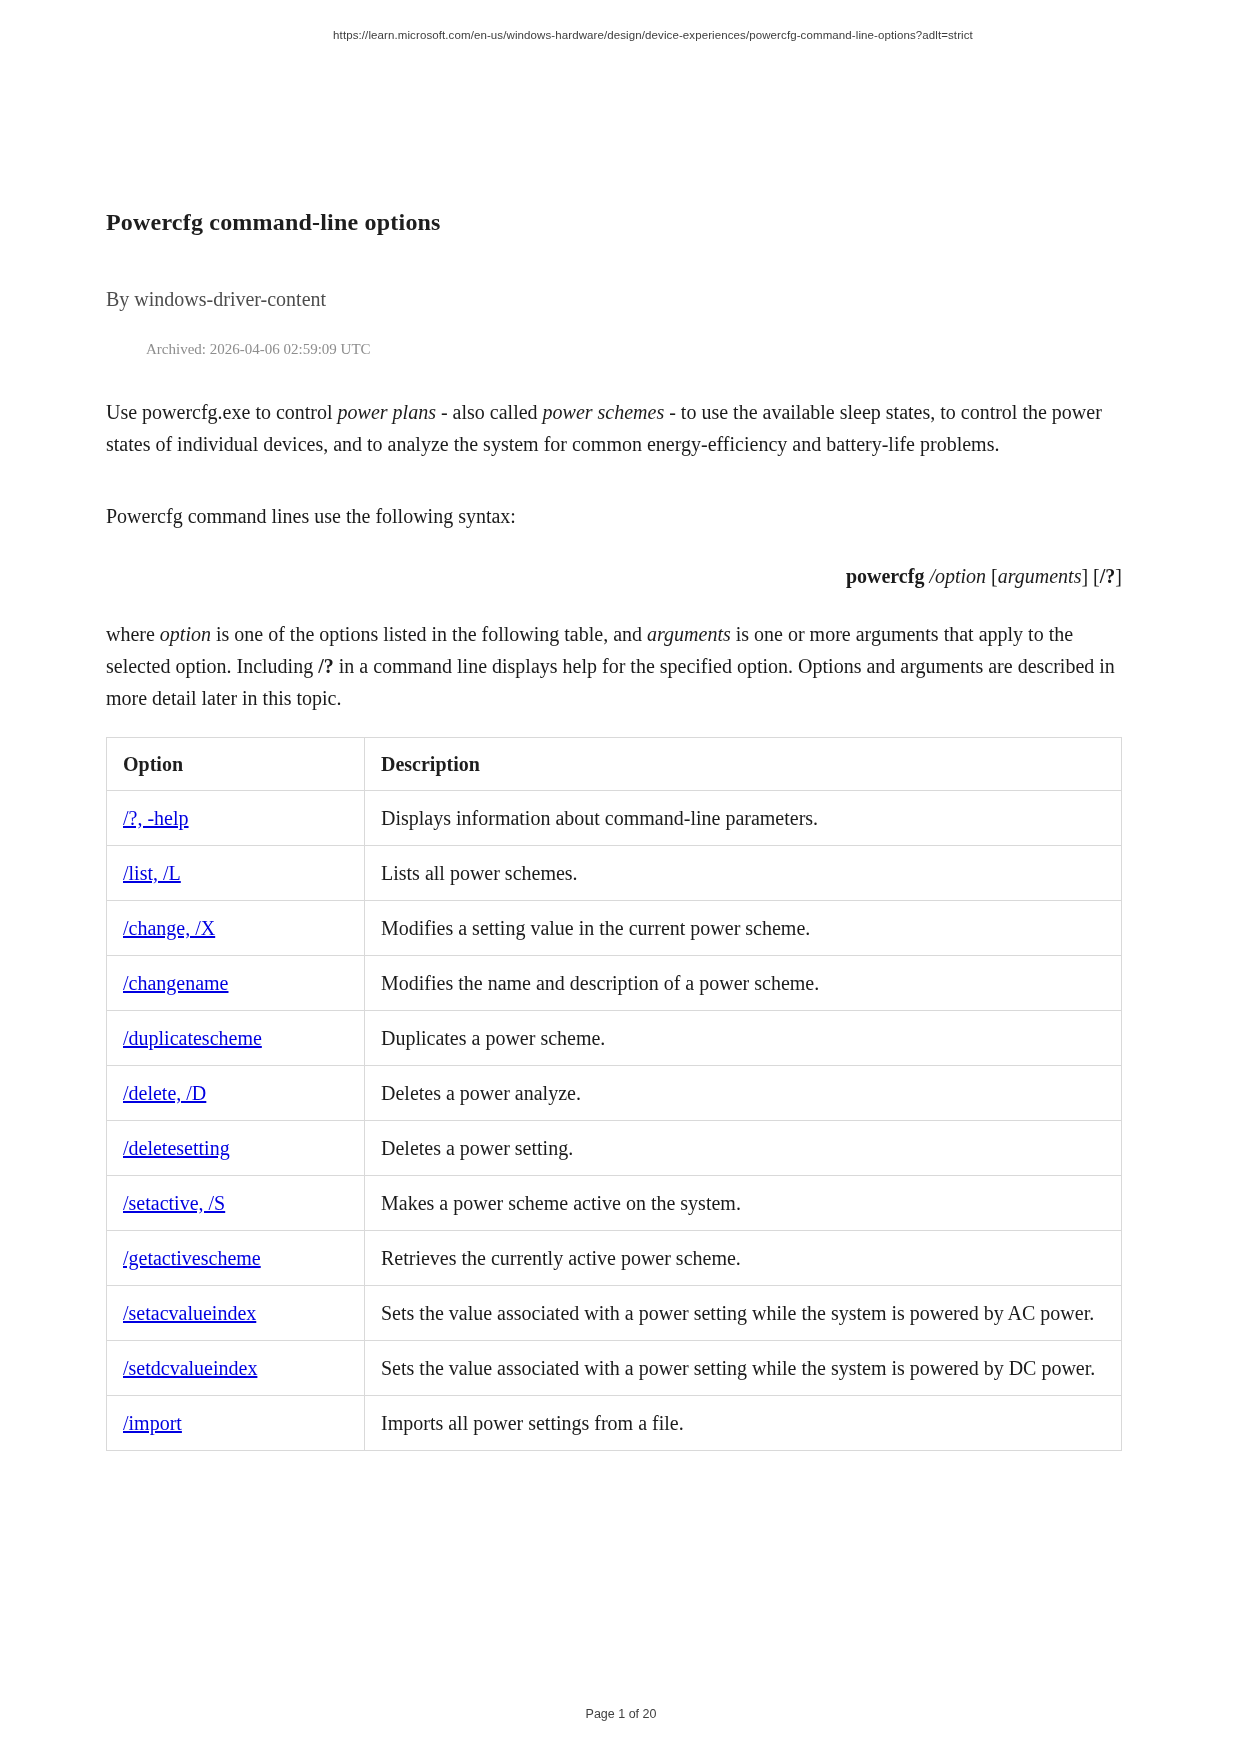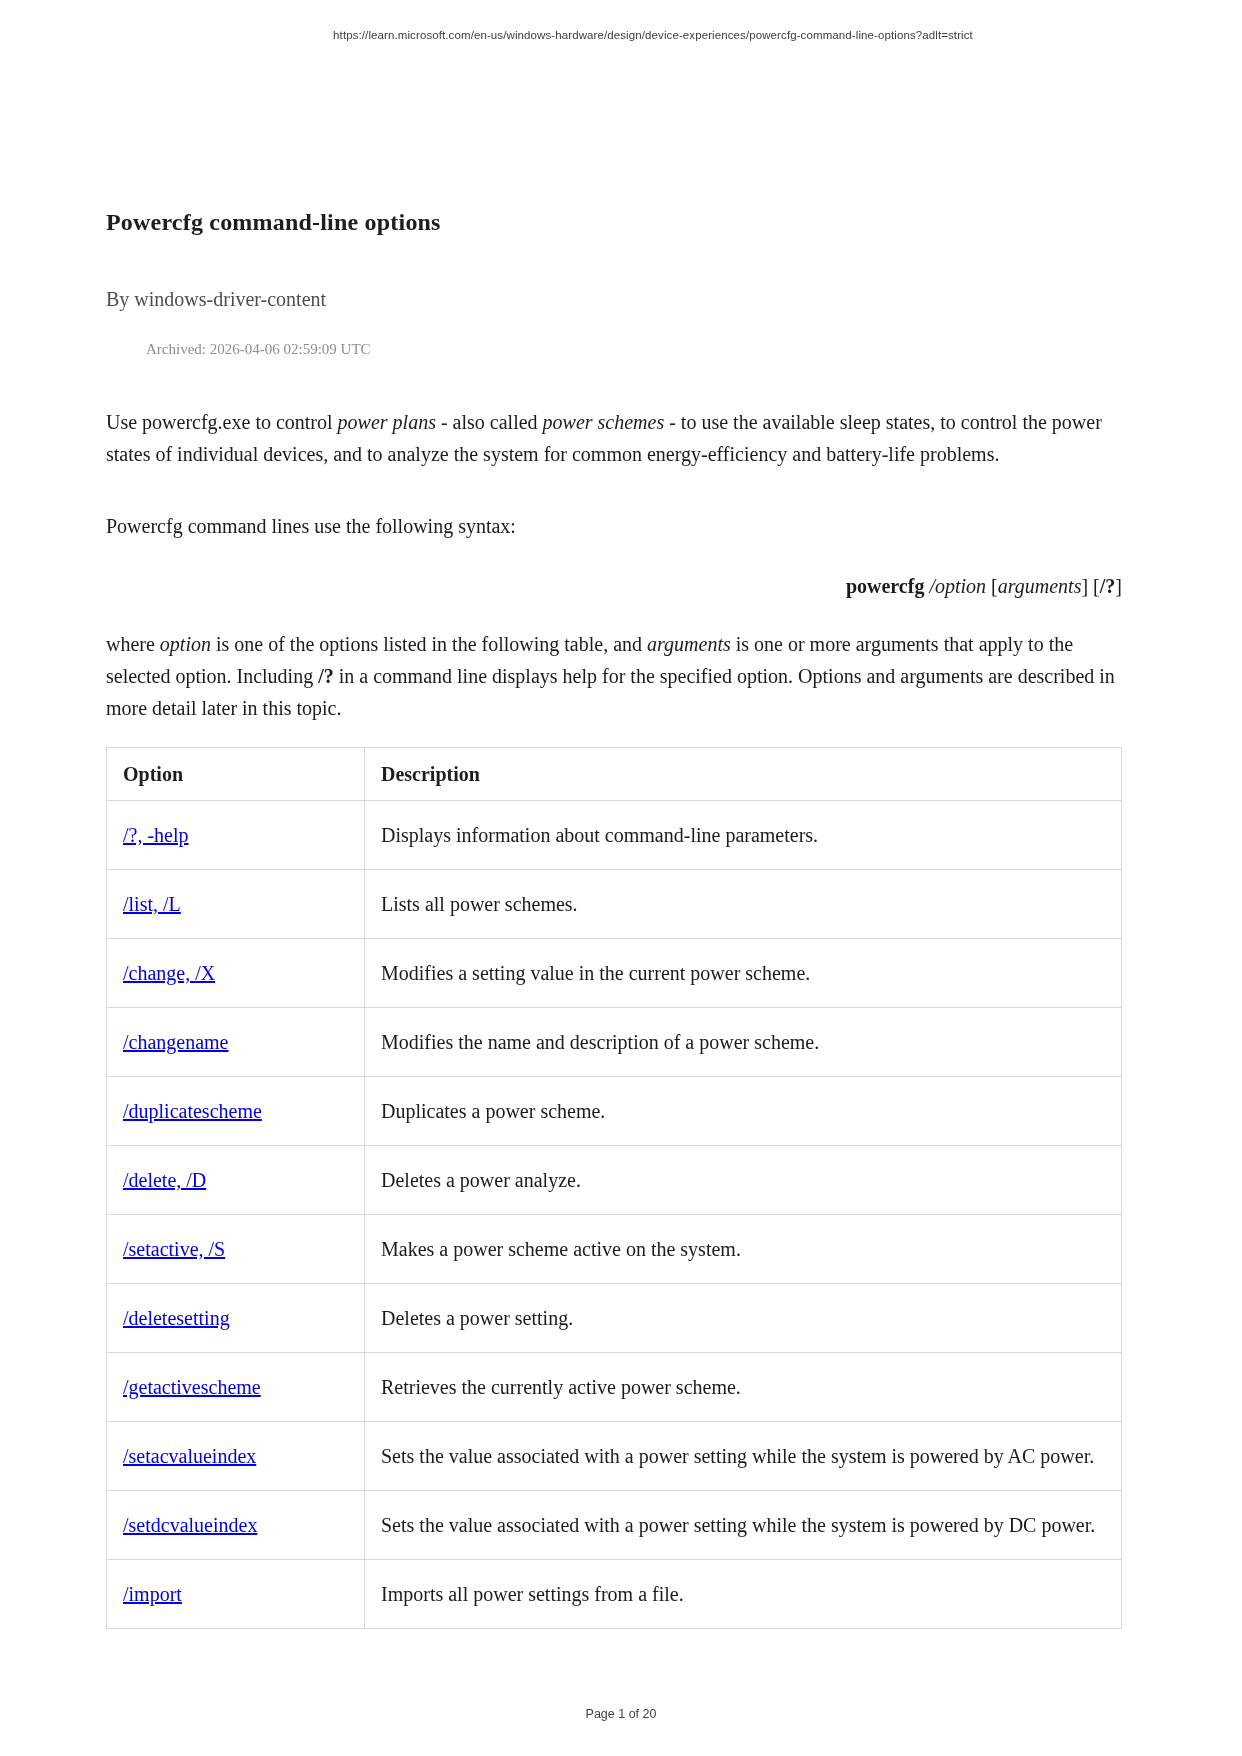--- a/index.html
+++ b/index.html
@@ -50,37 +50,37 @@
     font-size: 15px;
     line-height: 22px;
     color: #8d8d8d;
     margin-left: 40px;
   }
   .body-p {
     font-size: 20px;
     line-height: 32px;
     color: #1b1b1b;
   }
-  .p-intro   { margin-top: 46px; }
+  .p-intro   { margin-top: 36px; }
   .p-syntaxintro { margin-top: 40px; }
   .p-syntax  { margin-top: 28px; text-align: right; }
   .p-where   { margin-top: 26px; }
   .r-i { font-style: italic; }
   .r-b { font-weight: bold; }
   table.options {
     margin-top: 23px;
     width: 100%;
     border-collapse: collapse;
     font-size: 20px;
   }
   table.options th, table.options td {
     border: 1px solid #d9d9d9;
     text-align: left;
     vertical-align: middle;
-    padding: 19px 16px;
+    padding: 12px 16px;
     line-height: 30px;
   }
   table.options th {
     font-weight: bold;
     line-height: 26px;
     padding: 13px 16px;
     color: #1e1e1e;
   }
   table.options th.col-option { width: 225px; }
   table.options td a {
@@ -139,26 +139,26 @@
         </tr>
         <tr>
           <td><a href="#">/duplicatescheme</a></td>
           <td>Duplicates a power scheme.</td>
         </tr>
         <tr>
           <td><a href="#">/delete, /D</a></td>
           <td>Deletes a power analyze.</td>
         </tr>
         <tr>
+          <td><a href="#">/deletesetting</a></td>
+          <td>Deletes a power setting.</td>
+        </tr>
+        <tr>
           <td><a href="#">/setactive, /S</a></td>
           <td>Makes a power scheme active on the system.</td>
-        </tr>
-        <tr>
-          <td><a href="#">/deletesetting</a></td>
-          <td>Deletes a power setting.</td>
         </tr>
         <tr>
           <td><a href="#">/getactivescheme</a></td>
           <td>Retrieves the currently active power scheme.</td>
         </tr>
         <tr>
           <td><a href="#">/setacvalueindex</a></td>
           <td>Sets the value associated with a power setting while the system is powered by AC power.</td>
         </tr>
         <tr>

